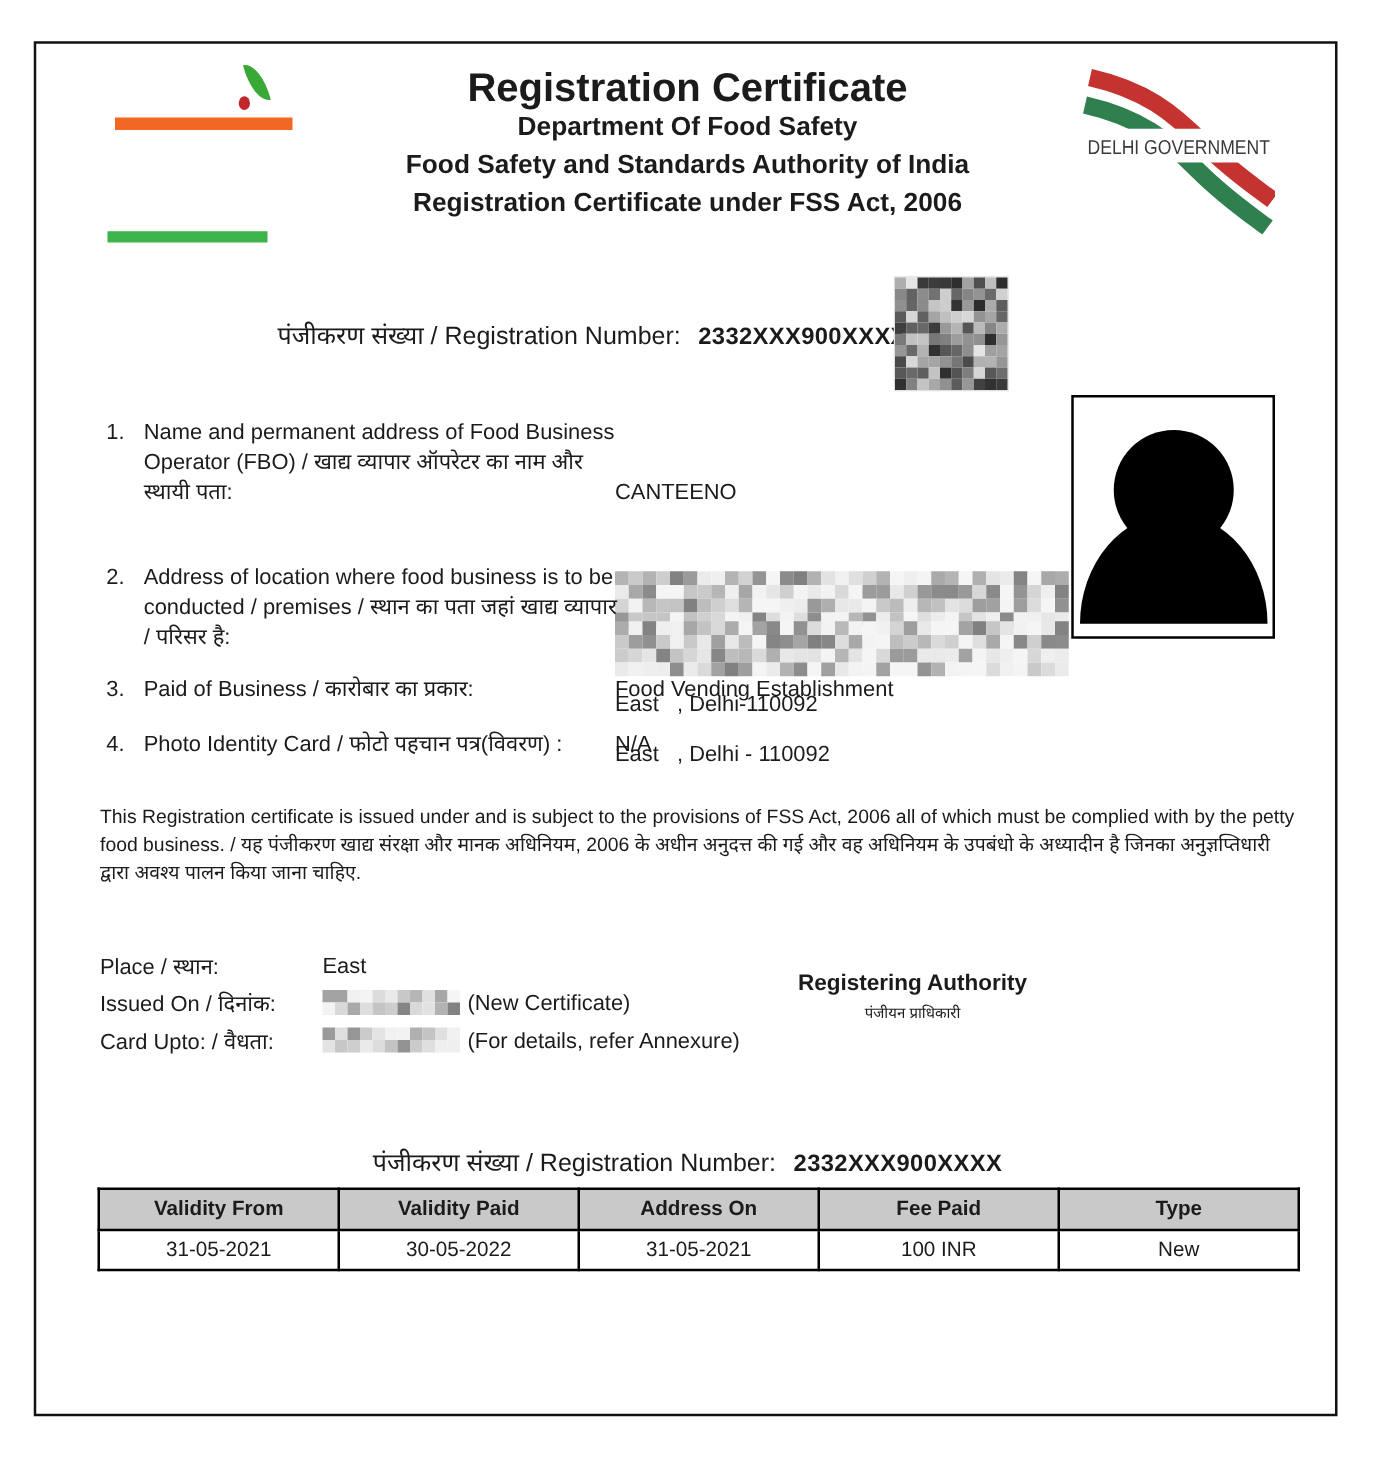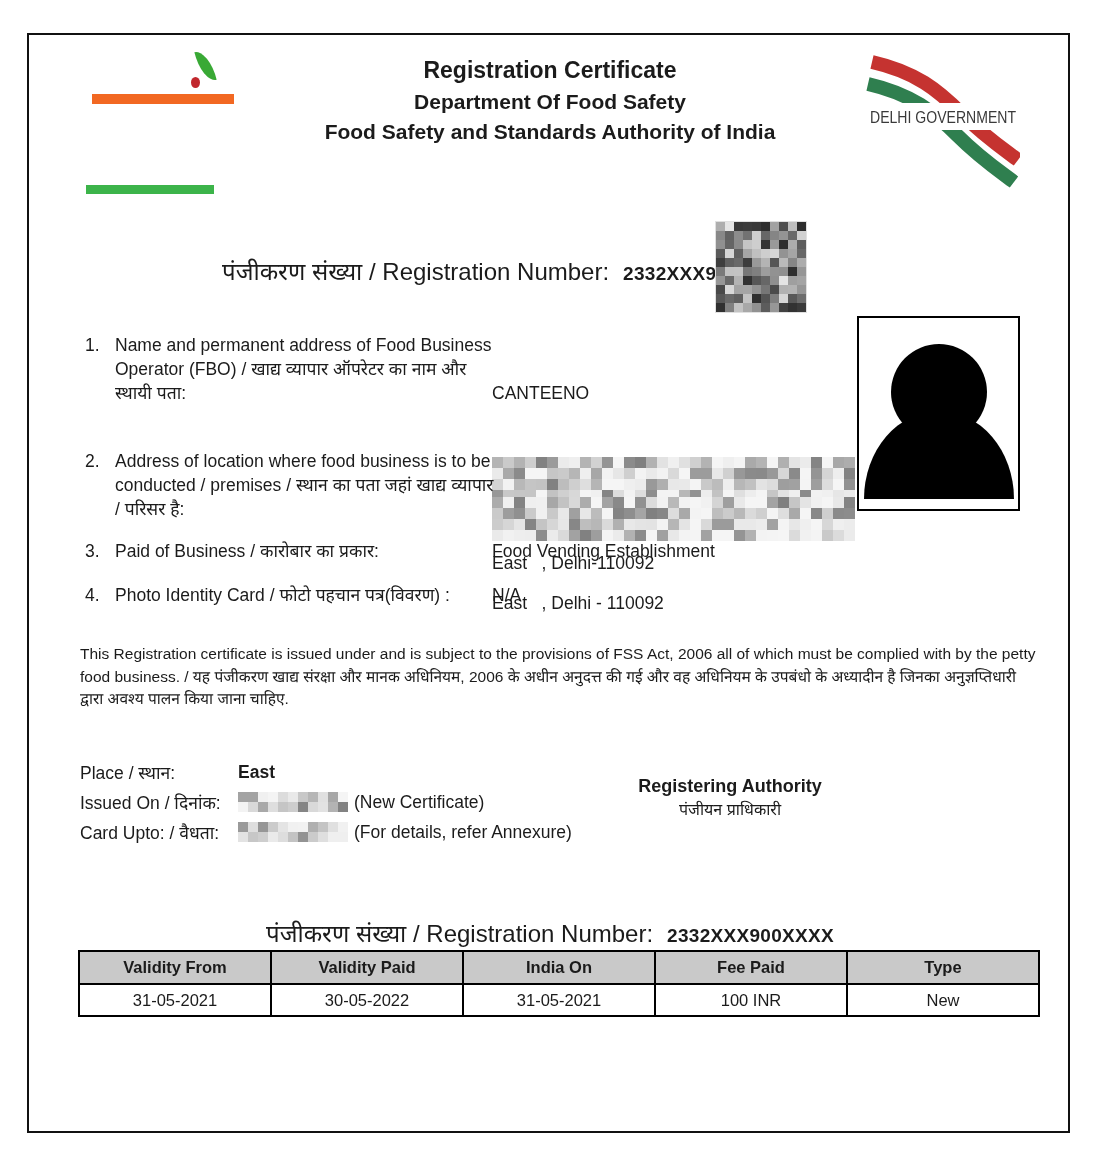--- a/index.html
+++ b/index.html
@@ -26,33 +26,33 @@
   .fssai-bar-orange { position:absolute; left:6px; top:44px; width:142px; height:10px; background:#f26822; z-index:2; }
   .fssai-bar-green  { position:absolute; left:0px; top:135px; width:128px; height:9px; background:#3cb44a; z-index:2; }
   .fssai-leaf {
     position:absolute; left:112px; top:0px; width:15px; height:32px; background:#39a935;
     border-radius:0 100% 0 100% / 0 100% 0 100%; transform:rotate(-14deg); z-index:3;
   }
   .fssai-dot { position:absolute; left:105px; top:27px; width:9px; height:11px; background:#c1272d; border-radius:50%; z-index:4; }
 
   
   .header-text { position:absolute; left:250px; top:54px; width:600px; text-align:center; font-weight:bold; }
-  .header-text .l1 { font-size:23px; line-height:33px; }
+  .header-text .l1 { font-size:32px; line-height:33px; }
   .header-text .l2 { font-size:24px; line-height:34px; }
   .header-text .l3 { font-size:21px; line-height:30px; }
   .header-text .l4 { font-size:21px; line-height:30px; }
   .header-text .l5 { font-size:21px; line-height:31px; }
 
   
   .delhi-logo { position:absolute; left:866px; top:46px; width:154px; height:150px; }
 
   
   .regline1 { position:absolute; left:222px; top:254px; display:flex; align-items:baseline; }
   .regline2 { position:absolute; left:30px; top:916px; width:1040px; display:flex; justify-content:center; align-items:baseline; }
-  .reg-label { font-size:24px; }
+  .reg-label { font-size:20px; }
   .reg-value { font-size:19px; font-weight:bold; margin-left:14px; letter-spacing:0.3px; }
 
   .qr { position:absolute; left:715px; top:221px; display:grid; border:1px solid #e0e0e0; }
 
   
   .photo-frame { position:absolute; left:857px; top:316px; width:163px; height:195px; background:#fff; border:2px solid #000; overflow:hidden; }
   .photo-head { position:absolute; top:26px; left:50%; transform:translateX(-50%); width:96px; height:96px; background:#000; border-radius:50%; }
   .photo-shoulders { position:absolute; bottom:10px; left:50%; transform:translateX(-50%); width:150px; height:88px; background:#000; border-radius:50% 50% 0 0 / 100% 100% 0 0; }
 
   
@@ -65,27 +65,27 @@
   .mosaic { display:grid; line-height:0; }
   .addr-blur { margin:4px 0 2px 0; }
 
   
   .disclaimer { position:absolute; left:80px; top:643px; width:958px; font-size:15.5px; line-height:22.5px; }
 
   
   .issue-block { position:absolute; left:80px; top:757px; font-size:17.5px; }
   .issue-row { display:flex; align-items:center; height:30px; }
   .issue-row .lab { width:152px; }
-  .issue-row .val { margin-left:6px;font-weight:bold; }
+  .issue-row .val { margin-left:26px; }
   .issue-row .note { margin-left:6px; }
   .inline-blur { display:inline-grid; vertical-align:middle; }
 
   .reg-authority { position:absolute; left:600px; top:774px; width:260px; text-align:center; }
   .reg-authority .t1 { font-size:18px; font-weight:bold; line-height:25px; }
-  .reg-authority .t2 { font-size:16px; line-height:22px; }
+  .reg-authority .t2 { font-size:12px; line-height:22px; }
 
   
   .vtable { position:absolute; left:78px; top:950px; width:962px; border-collapse:collapse; font-size:16.5px; text-align:center; }
   .vtable th, .vtable td { border:2px solid #000; }
   .vtable th { background:#c9c9c9; font-weight:bold; height:33px; }
   .vtable td { background:#fff; height:32px; }
   .vtable th, .vtable td { width:20%; }
 </style>
 </head>
 <body>
@@ -97,20 +97,21 @@
     <div class="fssai-bar-orange"></div>
     <div class="fssai-leaf"></div>
     <div class="fssai-dot"></div>
     <div class="fssai-bar-green"></div>
   </div>
 
   <div class="header-text">
     <div class="l1">Registration Certificate</div>
     <div class="l3">Department Of Food Safety</div>
     <div class="l4">Food Safety and Standards Authority of India</div>
+    <div class="l5">Registration Certificate under FSS Act, 2006</div>
   </div>
 
   <div class="delhi-logo">
     <svg width="154" height="150" viewBox="0 0 154 150">
       <path d="M6,16 C50,26 72,44 96,68 C118,90 136,102 152,114" stroke="#c53330" stroke-width="14" fill="none"></path>
       <path d="M2,38 C46,48 68,66 92,90 C114,112 132,124 148,136" stroke="#2f7f4f" stroke-width="14" fill="none"></path>
       <rect x="0" y="57" width="154" height="27" fill="#ffffff"></rect>
       <text x="77" y="77" text-anchor="middle" font-family="Liberation Sans, sans-serif" font-size="16" fill="#3a3a3a" textLength="146" lengthAdjust="spacingAndGlyphs">DELHI GOVERNMENT</text>
     </svg>
   </div>
@@ -331,21 +332,21 @@
   <div class="regline2">
     <span class="reg-label">पंजीकरण संख्या / Registration Number:</span>
     <span class="reg-value">2332XXX900XXXX</span>
   </div>
 
   <table class="vtable">
     <thead>
       <tr>
         <th>Validity From</th>
         <th>Validity Paid</th>
-        <th>India On</th>
+        <th>Address On</th>
         <th>Fee Paid</th>
         <th>Type</th>
       </tr>
     </thead>
     <tbody>
       <tr>
         <td>31-05-2021</td>
         <td>30-05-2022</td>
         <td>31-05-2021</td>
         <td>100 INR</td>

